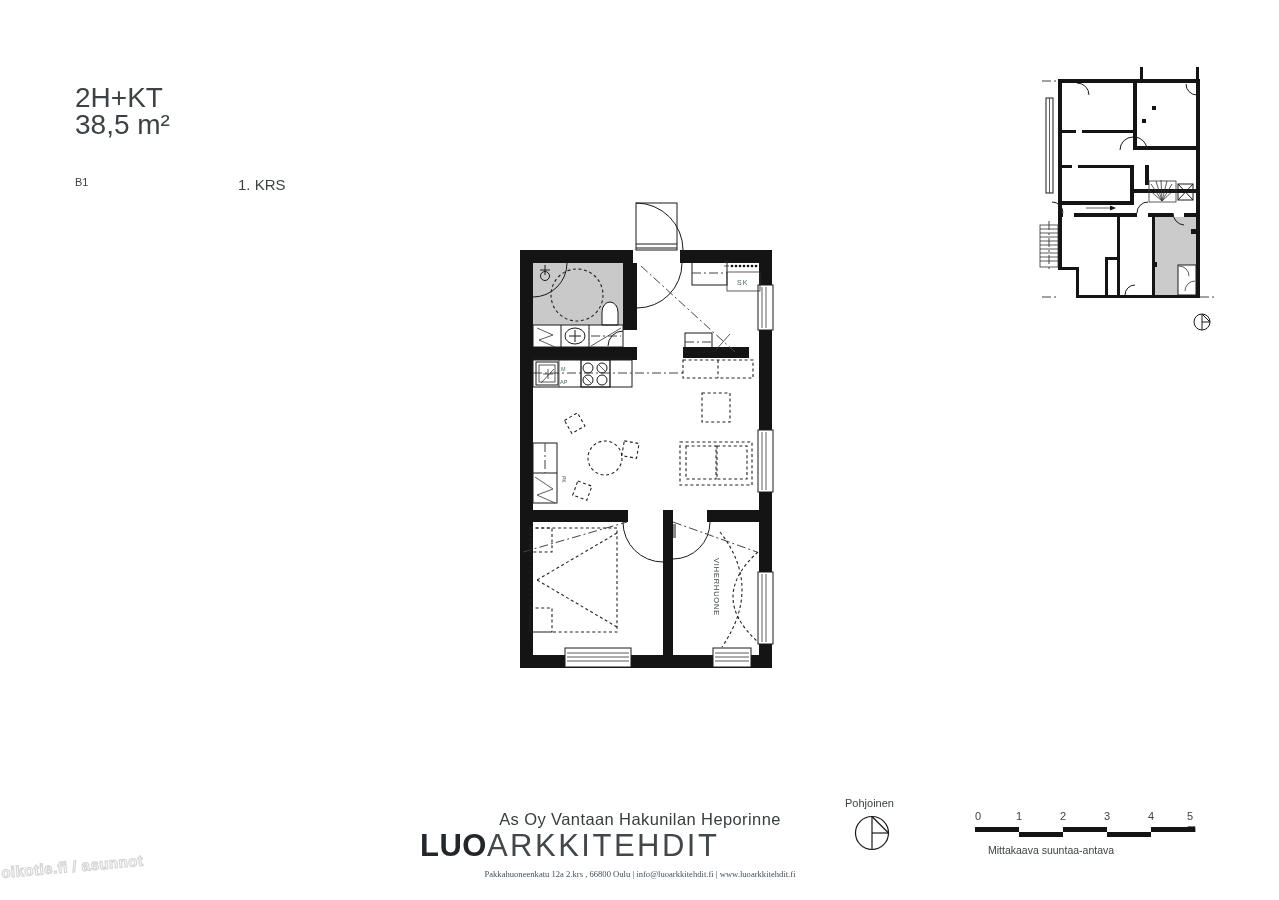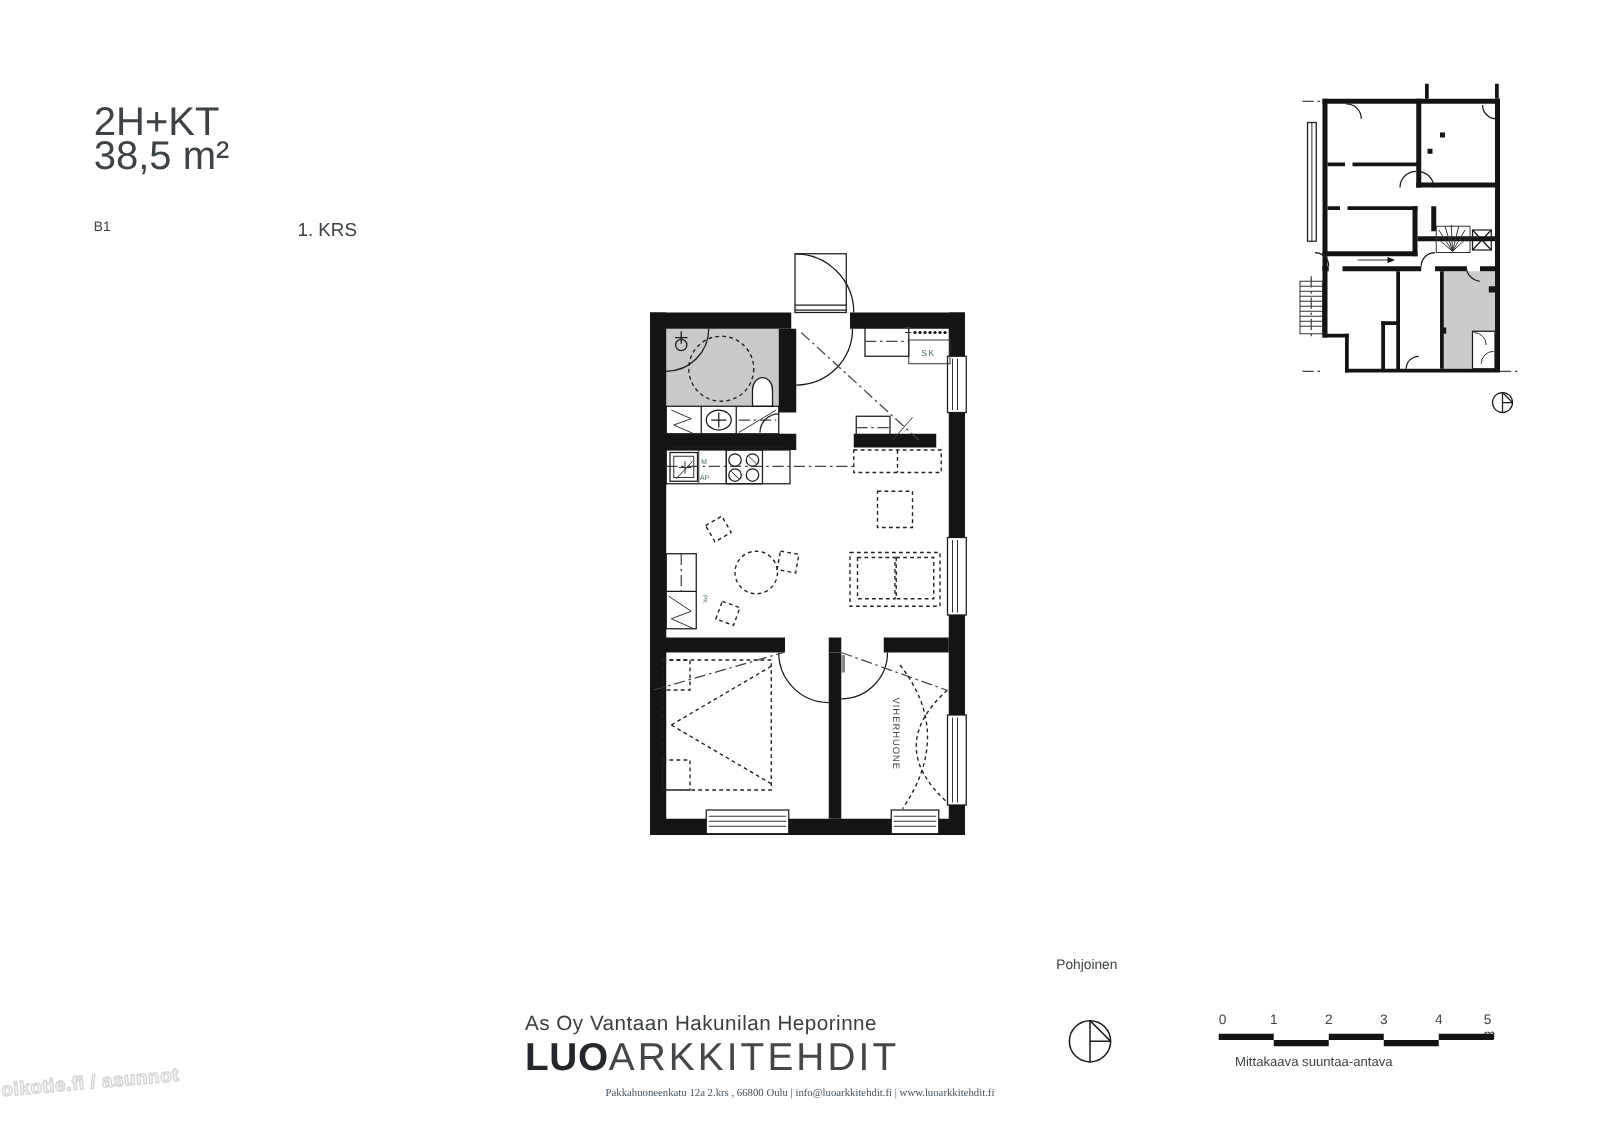--- a/index.html
+++ b/index.html
@@ -1,35 +1,35 @@
 <!DOCTYPE html>
 <html><head>
 <meta charset="utf-8">
 <style>
   html,body{margin:0;padding:0;}
   body{width:1279px;height:900px;background:#ffffff;position:relative;overflow:hidden;
        font-family:"Liberation Sans", sans-serif;color:#3c4245;}
   .abs{position:absolute;}
 
   
-  .title-block{left:75px;top:84px;font-size:32px;line-height:27px;color:#3c4245;}
+  .title-block{left:75px;top:84px;font-size:28px;line-height:27px;color:#3c4245;}
   .unit-id{left:75px;top:176px;font-size:11px;}
   .floor-label{left:238px;top:176px;font-size:15px;}
 
   
-  .project-name{left:420px;top:810px;width:440px;text-align:left;font-size:16.5px;
+  .project-name{left:420px;top:810px;width:440px;text-align:center;font-size:16.5px;
                 letter-spacing:.4px;color:#383d40;}
   .logo{left:420px;top:829px;width:440px;text-align:left;font-size:31px;line-height:34px;}
   .logo .b{font-weight:700;color:#23262a;letter-spacing:.5px;}
   .logo .l{font-weight:300;color:#43474a;letter-spacing:2.5px;}
   .address{left:420px;top:869px;width:440px;text-align:center;font-size:8.6px;
            font-family:"Liberation Serif", serif;color:#40505c;}
 
   
-  .compass-label{left:845px;top:766px;font-size:11px;color:#3c4245;}
+  .compass-label{left:845px;top:797px;font-size:11px;color:#3c4245;}
   .compass-svg{left:853px;top:813px;}
 
   
   .scalebar{left:975px;top:810px;width:230px;height:48px;}
   .scalebar .num{position:absolute;top:0;font-size:11px;color:#3c4245;transform:translateX(-50%);}
   .scalebar .num.last{transform:none;}
   .scalebar .bar{position:absolute;left:0;top:17px;width:220px;height:10px;}
   .scalebar .seg{position:absolute;height:5px;background:#141414;}
   .scalebar .note{position:absolute;left:13px;top:34px;font-size:10.5px;color:#3c4245;}
 

